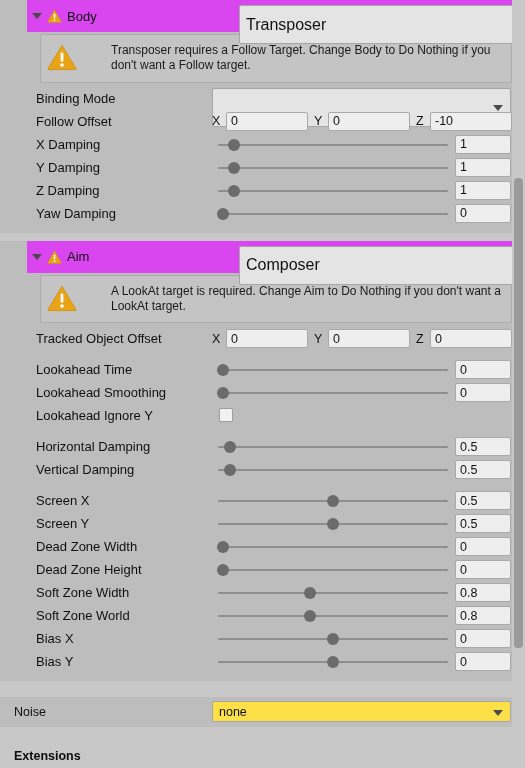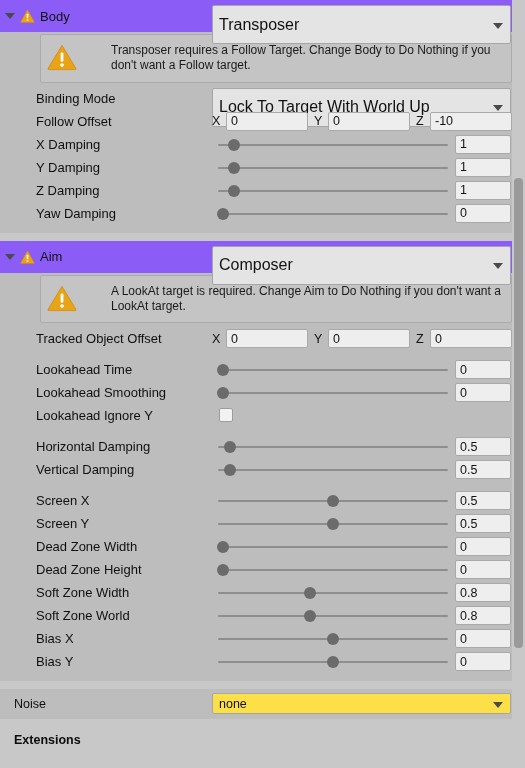--- a/index.html
+++ b/index.html
@@ -11,22 +11,22 @@
     font-size: 12.5px;
     color: #111;
     overflow: hidden;
   }
   .inspector { position: relative; width: 525px; height: 768px; background: #c8c8c8; }
 
   
   .section { position: relative; background: #bdbdbd; margin: 0; }
 
   .hdr-row {
-    position: relative; height: 32px; background: #8b5cf6;
-    display: flex; align-items: center;
+    position: relative; height: 32px; background: #d946ef;
+    display: flex; align-items: center; margin-left: 27px;
   }
   .foldout {
     width: 20px; display: flex; align-items: center; justify-content: center;
     flex: 0 0 20px;
   }
   .tri-down {
     width: 0; height: 0;
     border-left: 5px solid transparent;
     border-right: 5px solid transparent;
     border-top: 6px solid #4a4a4a;
@@ -100,21 +100,21 @@
     background: #f2f2f2; border: 1px solid #9d9d9d; border-radius: 2px;
   }
   .cbx.checked::after {
     content: ""; position: absolute; left: 2px; top: 2px;
     width: 8px; height: 4px;
     border-left: 2px solid #2b2b2b; border-bottom: 2px solid #2b2b2b;
     transform: rotate(-45deg);
   }
 
   
-  .plain-row { position: relative; height: 30px; background: #bdbdbd; display: flex; align-items: center; }
+  .plain-row { position: relative; height: 30px; background: #bdbdbd; display: flex; align-items: center; margin-top: 8px; }
   .plain-row.nobg { background: transparent; }
   .plain-lbl { position: absolute; left: 14px; font-size: 12.5px; color: #101010; }
   .plain-dd {
     position: absolute; left: 212px; width: 299px; top: 4px; height: 21px;
     background: #fde047; border: 1px solid #a6a6a6; border-radius: 2px;
     display: flex; align-items: center; padding-left: 6px; font-size: 12.5px;
   }
   .ext-title { position: absolute; left: 14px; font-size: 12.5px; font-weight: bold; color: #0c0c0c; }
 
   .spacer { height: 8px; }
@@ -163,21 +163,20 @@
           <rect x="13.6" y="8.5" width="2.8" height="9.2" rx="1.2" fill="#ffffff"></rect>
           <circle cx="15" cy="21.1" r="1.8" fill="#ffffff"></circle>
         </svg>
       </div>
       <div class="helptext">Transposer requires a Follow Target.  Change Body to Do Nothing if you don't want a Follow target.</div>
     </div>
 
     <div class="row">
       <div class="lbl">Binding Mode</div>
       <div class="hdr-dd" style="top:1px;">
-        <span>Lock To Target With World Up</span>
         <span class="dd-arrow"></span>
       </div>
     </div>
 
     <div class="row">
       <div class="lbl">Follow Offset</div>
       <div class="vec">
         <div class="vec-part">
           <span class="vec-ax">X</span>
           <span class="vec-in">0</span>

